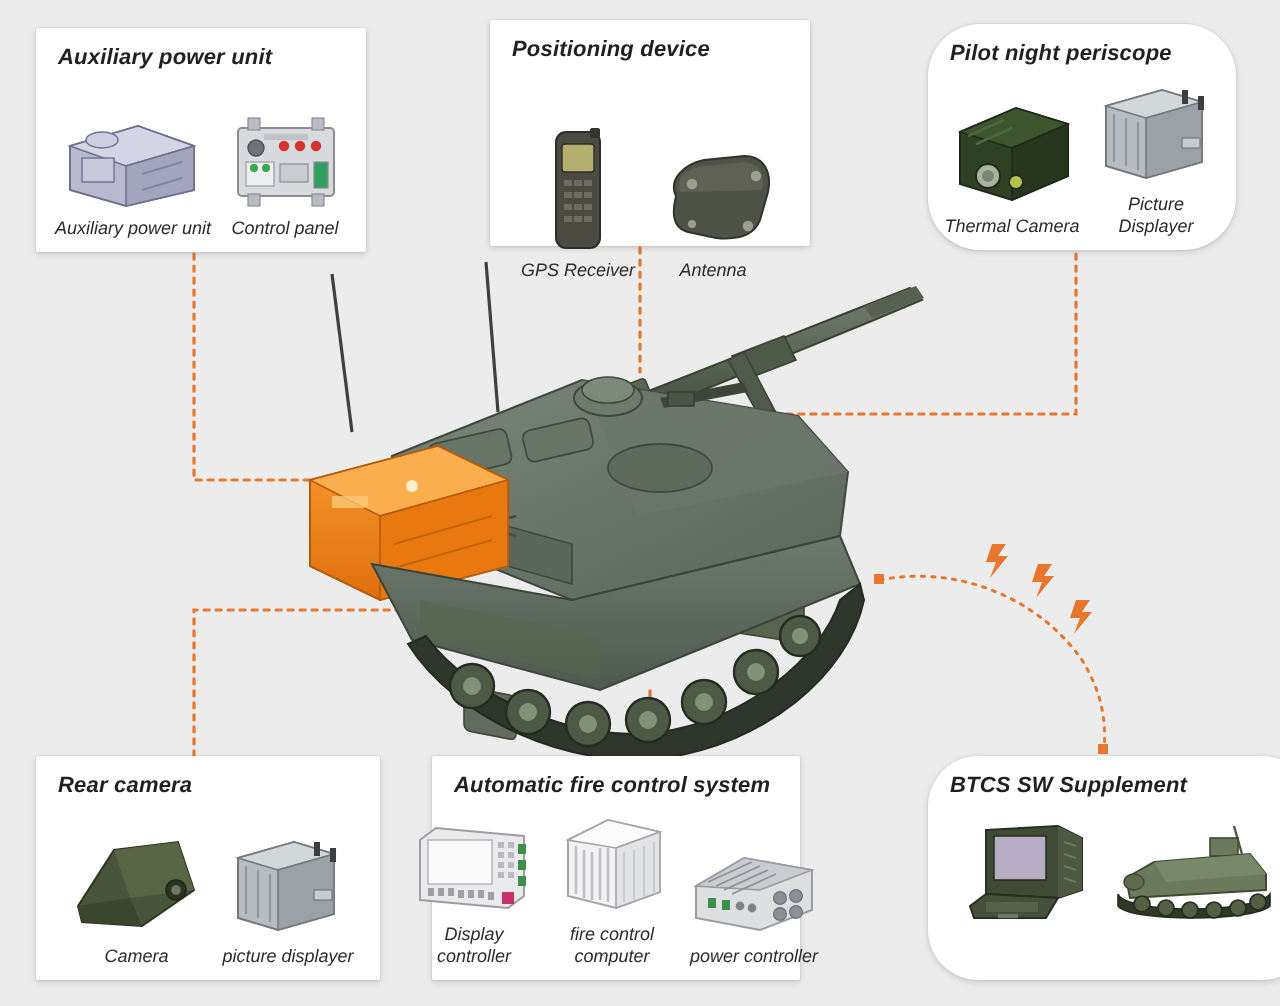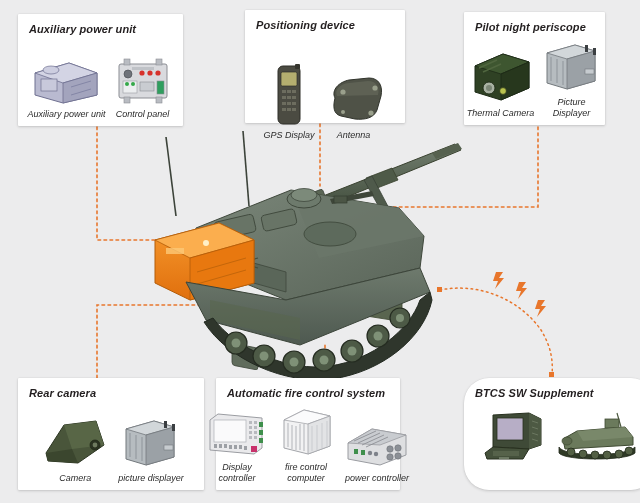--- a/index.html
+++ b/index.html
@@ -228,40 +228,40 @@
               <rect x="16" y="38" width="4" height="3"></rect>
                 <rect x="21" y="38" width="4" height="3"></rect>
               <rect x="26" y="38" width="4" height="3"></rect>
               <rect x="16" y="44" width="4" height="3"></rect>
                 <rect x="21" y="44" width="4" height="3"></rect>
               <rect x="26" y="44" width="4" height="3"></rect>
             </g>
             <rect x="29" y="0" width="5" height="5" rx="1" fill="#35352e"></rect>
           </svg>
         </div>
-        <div class="item-label">GPS Display</div>
+        <div class="item-label">GPS Receiver</div>
       </div>
       <div class="item">
         <div class="thumb">
           <svg width="66" height="54" viewBox="0 0 66 54">
             <path d="M14,26 C10,18 18,10 28,8 L48,6 C58,6 62,14 60,24 L56,38
                      C53,46 44,48 34,47 L20,44 C12,42 12,34 14,26 Z" fill="#4f5247" stroke="#30332b" stroke-width="1"></path>
             <path d="M16,24 C13,18 19,12 28,11 L47,9 C55,9 59,15 57,23" fill="#616557" opacity=".8"></path>
             <circle cx="22" cy="20" r="2.6" fill="#9aa08c"></circle>
             <circle cx="54" cy="16" r="2.6" fill="#9aa08c"></circle>
             <circle cx="50" cy="41" r="2.6" fill="#9aa08c"></circle>
             <circle cx="22" cy="40" r="2" fill="#9aa08c"></circle>
           </svg>
         </div>
         <div class="item-label">Antenna</div>
       </div>
     </div>
   </div>
 
-  <div class="card" style="left:464px;top:12px;width:141px;height:113px;">
+  <div class="card" style="left:464px;top:12px;width:154px;height:113px;border-radius:26px;">
     <div class="card-title">Pilot night periscope</div>
     <div class="items">
       <div class="item">
         <div class="thumb">
           <svg width="68" height="56" viewBox="0 0 68 56">
             <path d="M8,18 L36,6 L62,14 L62,40 L34,52 L8,44 Z" fill="#2f4124" stroke="#1d2a16" stroke-width="1"></path>
             <path d="M8,18 L36,6 L62,14 L34,26 Z" fill="#3e5630" stroke="#1d2a16" stroke-width=".8"></path>
             <path d="M34,26 L62,14 L62,40 L34,52 Z" fill="#27371d" stroke="#1d2a16" stroke-width=".8"></path>
             <path d="M12,20 L30,12 M16,24 L34,16" stroke="#50663f" stroke-width="1.4"></path>
             <circle cx="22" cy="40" r="6" fill="#a9b2a3" stroke="#1d2a16" stroke-width=".9"></circle>
@@ -281,21 +281,21 @@
             <rect x="44" y="8" width="3" height="7" fill="#3b3f42"></rect>
             <rect x="52" y="11" width="3" height="7" fill="#3b3f42"></rect>
             <rect x="44" y="32" width="9" height="5" fill="#c6cbcf" stroke="#73797d" stroke-width=".6"></rect>
           </svg>
         </div>
         <div class="item-label">Picture Displayer</div>
       </div>
     </div>
   </div>
 
-  <div class="card" style="left:18px;top:378px;width:186px;height:112px;">
+  <div class="card" style="left:18px;top:378px;width:172px;height:112px;">
     <div class="card-title">Rear camera</div>
     <div class="items">
       <div class="item">
         <div class="thumb">
           <svg width="74" height="52" viewBox="0 0 74 52">
             <path d="M8,36 L26,8 L58,4 L66,28 L40,46 L10,44 Z" fill="#49553a" stroke="#2d3623" stroke-width="1"></path>
             <path d="M26,8 L58,4 L66,28 L34,32 Z" fill="#5a6848" opacity=".9"></path>
             <path d="M8,36 L34,32 L40,46 L10,44 Z" fill="#3b462e"></path>
             <ellipse cx="57" cy="28" rx="5" ry="5" fill="#2b3322" stroke="#212818" stroke-width=".8"></ellipse>
             <ellipse cx="57" cy="28" rx="2.4" ry="2.4" fill="#6e7a5f"></ellipse>

